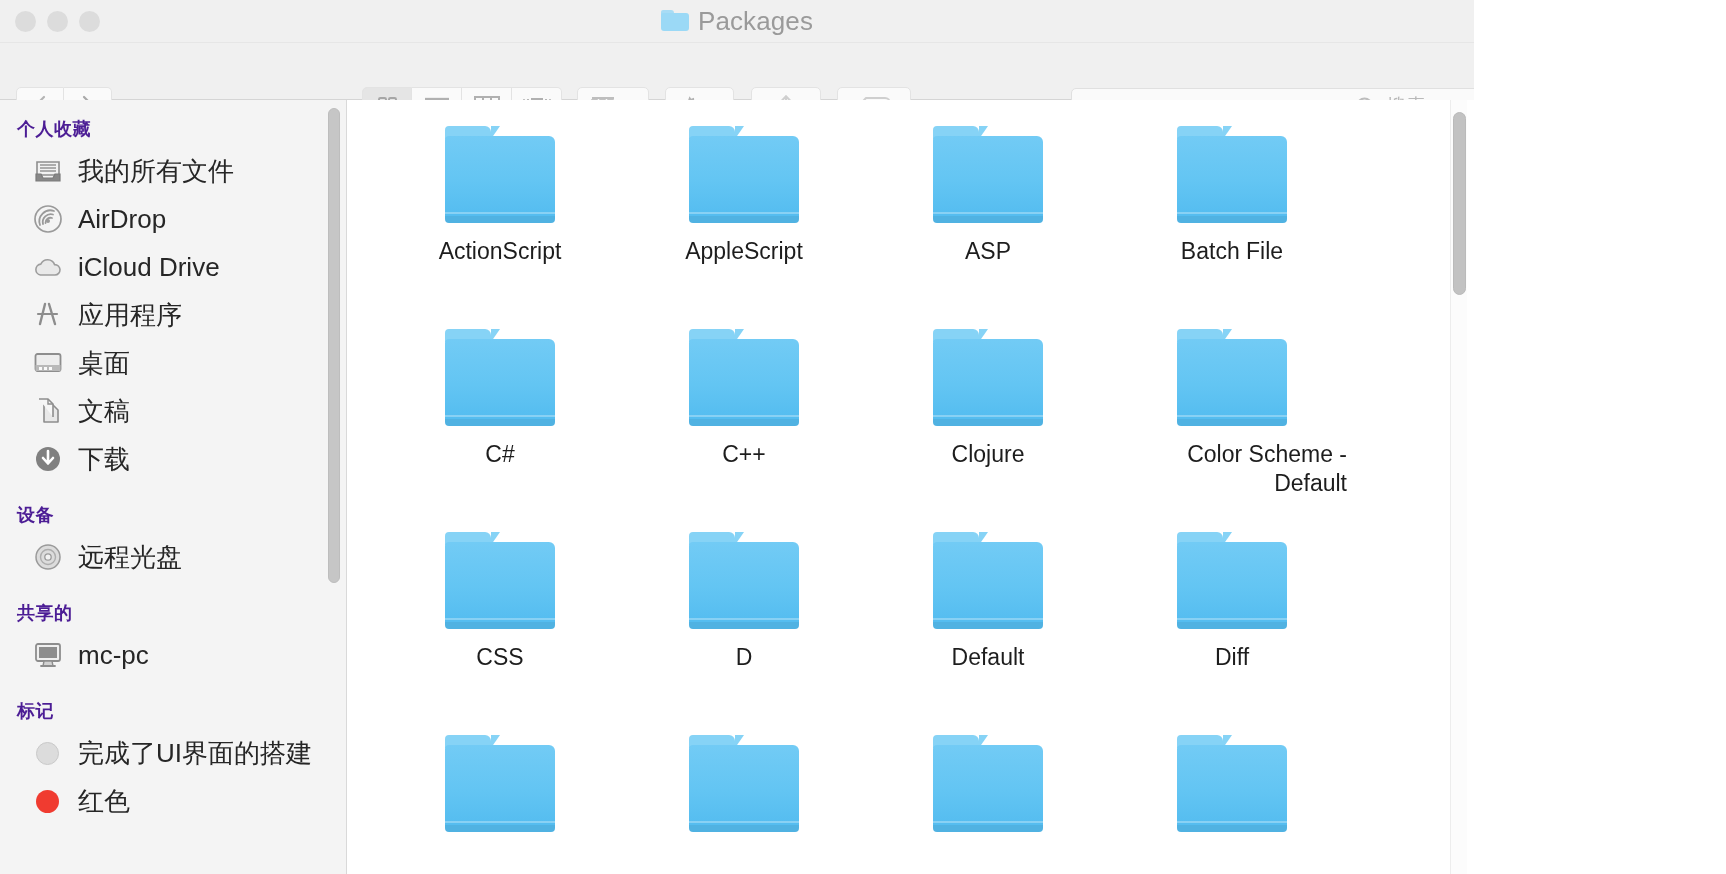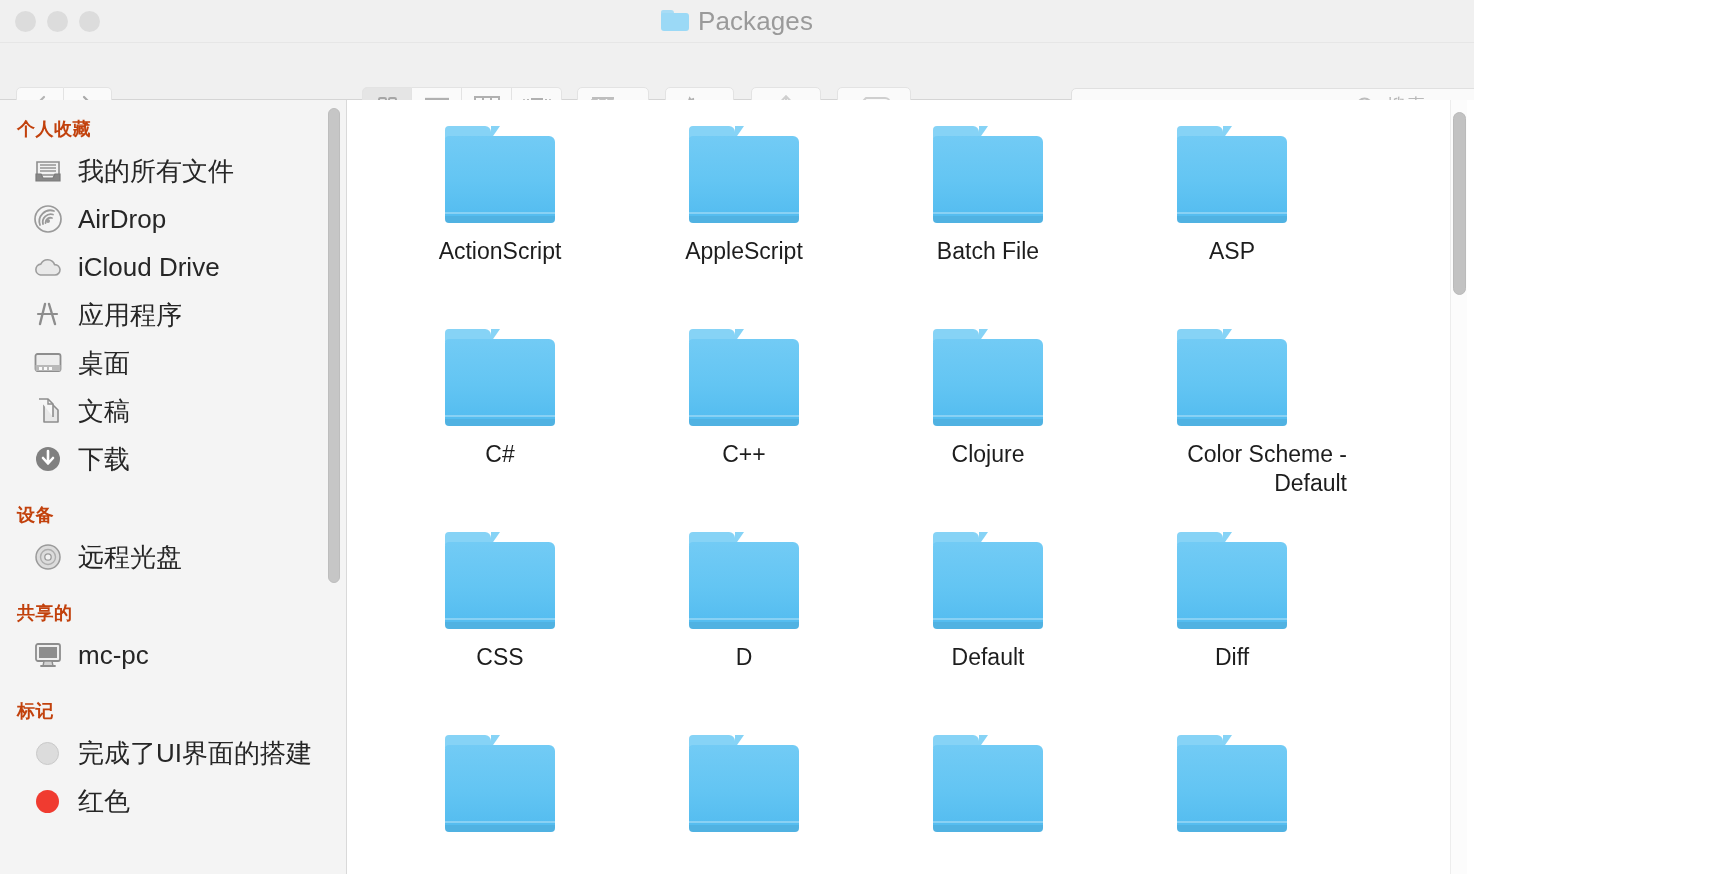--- a/index.html
+++ b/index.html
@@ -92,21 +92,21 @@
 
   svg { display: block; }
 
   
   .sidebar {
     position: absolute; top: 100px; left: 0; width: 347px; bottom: 0;
     background: #f4f4f4;
     border-right: 1px solid #d9d9d9;
     overflow: hidden;
   }
-  .side-section { font-size: 18px; color: #c2410c; font-weight: bold; padding: 0 0 0 17px; margin-top: 20px; margin-bottom: 6px; letter-spacing: .5px; }
+  .side-section { font-size: 18px; color: #4c1d95; font-weight: bold; padding: 0 0 0 17px; margin-top: 20px; margin-bottom: 6px; letter-spacing: .5px; }
   .side-section.first { margin-top: 17px; }
   .side-item {
     display: flex; align-items: center; height: 48px;
     padding-left: 32px; gap: 14px;
   }
   .side-item-label { font-size: 26px; color: #262626; white-space: nowrap; }
   .side-icon { width: 32px; height: 32px; flex: none; display:flex; align-items:center; justify-content:center; }
   .tagdot { width: 23px; height: 23px; border-radius: 50%; flex: none; margin-left: 4px; margin-right: 5px; }
 
   .sb-sidebar {
@@ -432,28 +432,28 @@
             <div class="tab"></div>
             <div class="body"></div>
           </div>
         <div class="label">AppleScript</div>
       </div>
       <div class="cell">
         <div class="folder">
             <div class="tab"></div>
             <div class="body"></div>
           </div>
+        <div class="label">ASP</div>
+      </div>
+      <div class="cell">
+        <div class="folder">
+            <div class="tab"></div>
+            <div class="body"></div>
+          </div>
         <div class="label">Batch File</div>
-      </div>
-      <div class="cell">
-        <div class="folder">
-            <div class="tab"></div>
-            <div class="body"></div>
-          </div>
-        <div class="label">ASP</div>
       </div>
 
       <div class="cell">
         <div class="folder">
             <div class="tab"></div>
             <div class="body"></div>
           </div>
         <div class="label">C#</div>
       </div>
       <div class="cell">

